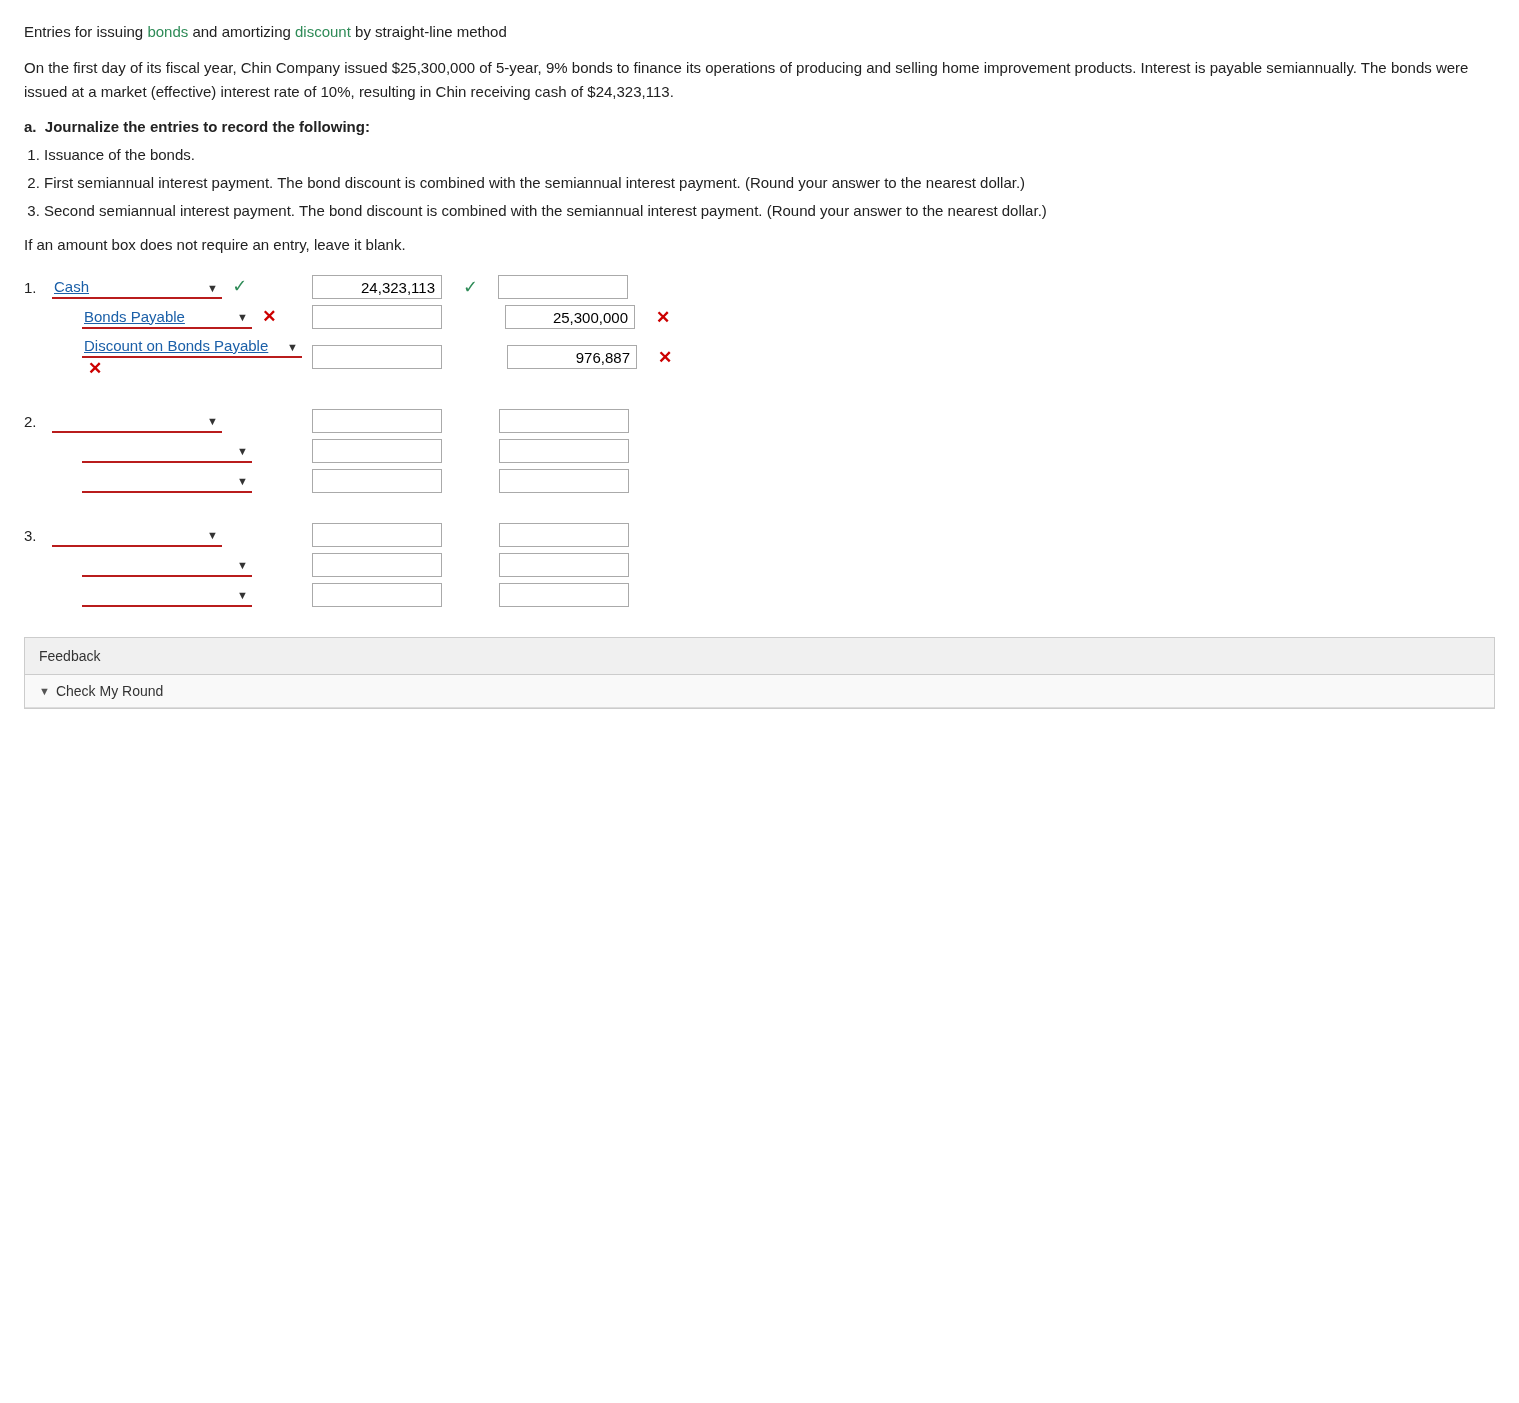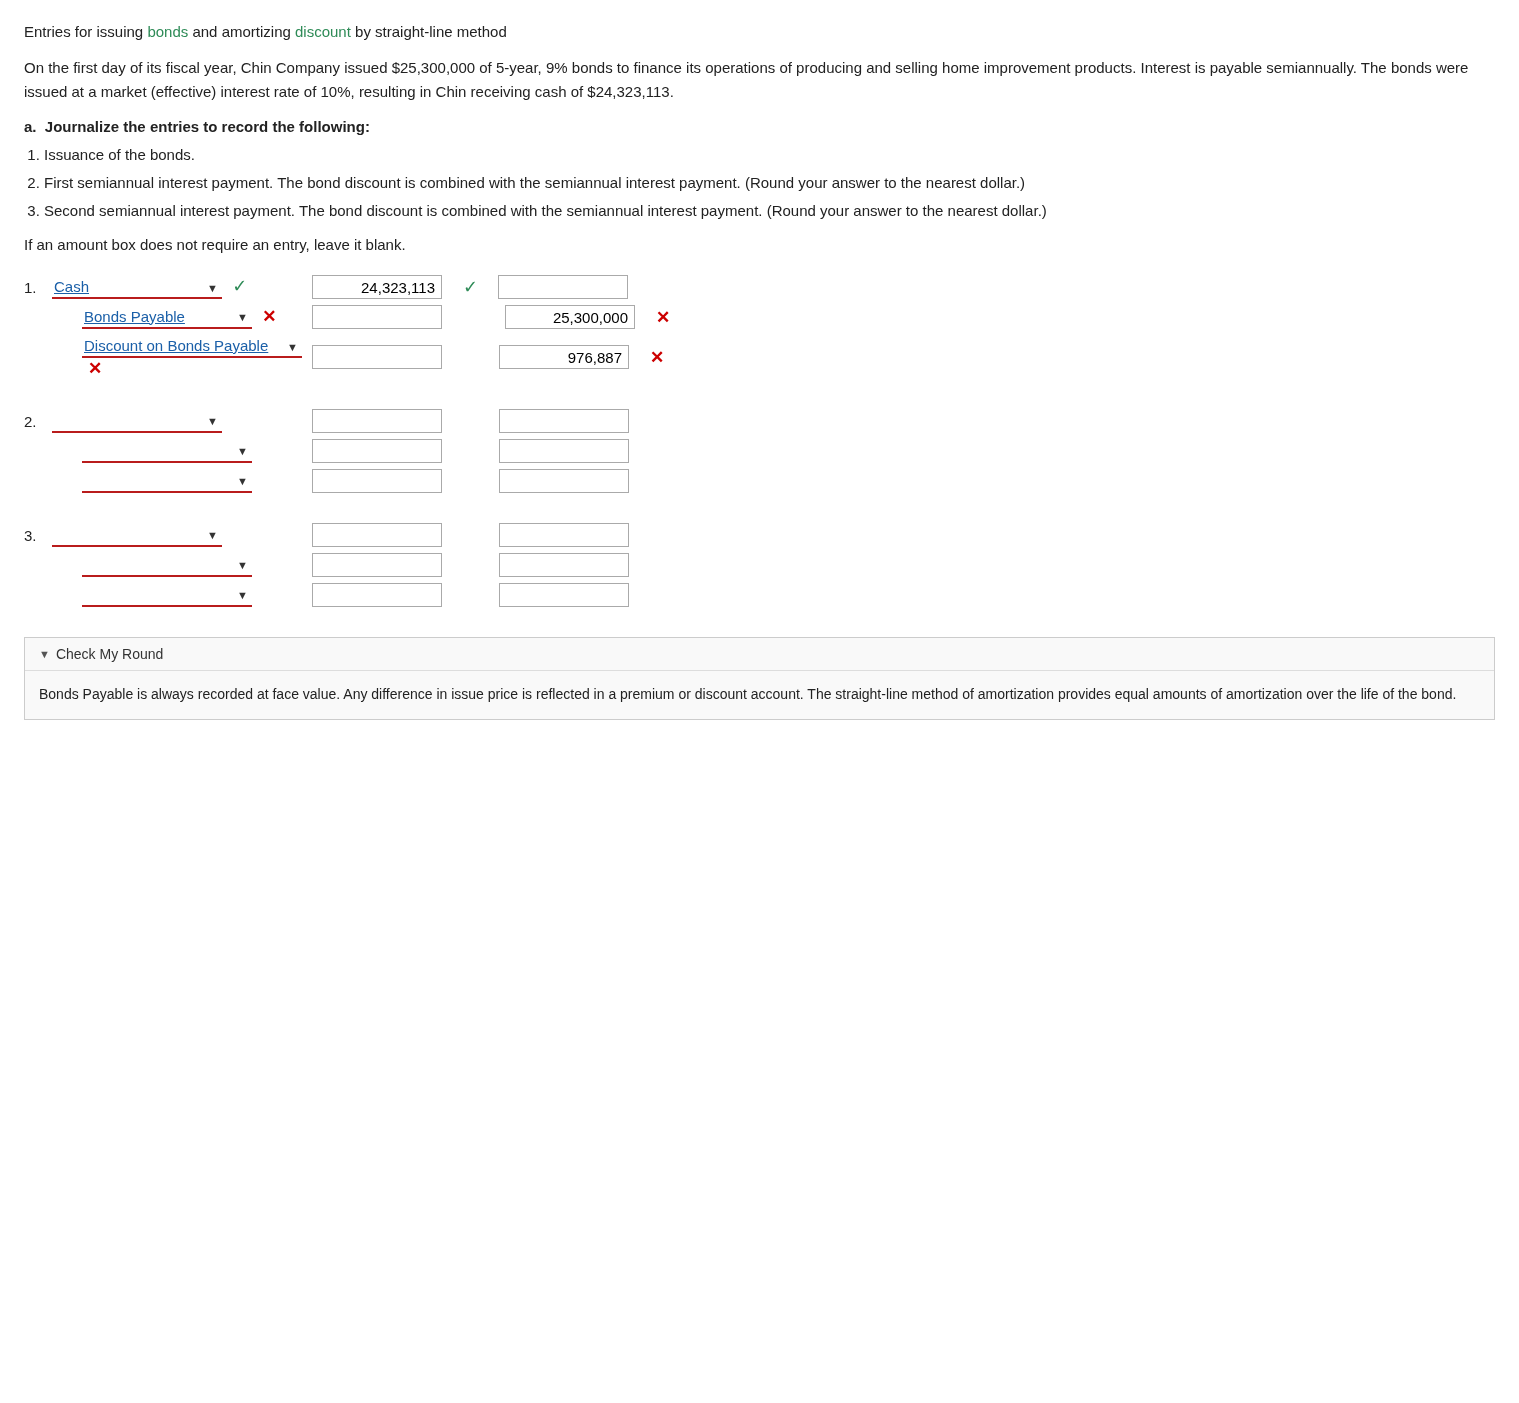--- a/index.html
+++ b/index.html
@@ -204,21 +204,21 @@
           <option>Discount on Bonds Payable</option>
         </select>
         <span class="account-select-arrow">▼</span>
       </div>
       <span class="x-mark">✕</span>
     </div>
     <div class="debit-col">
       <input class="amount-input" type="text" value="" style="">
     </div>
     <span style="width:28px; display:inline-block;"></span>
-    <div class="credit-col" style="margin-left:14px;">
+    <div class="credit-col" style="margin-left:22px;">
       <input class="amount-input" type="text" value="976,887" style="">
     </div>
     <span class="x-mark">✕</span>
   </div>
 </div>
 
 <div class="entry-block" style="margin-top:20px;">
   <div class="entry-layout">
     <div class="num-label">2.</div>
     <div class="account-col">
@@ -326,18 +326,18 @@
       <input class="amount-input" type="text" value="" style="">
     </div>
     <span style="width:28px; display:inline-block;"></span>
     <div class="credit-col" style="margin-left:14px;">
       <input class="amount-input" type="text" value="" style="">
     </div>
   </div>
 </div>
 
 <div class="feedback-box">
+  <div class="feedback-header">Feedback</div>
   <div class="check-my-work">
     <span class="check-my-work-triangle">▼</span>
     <span>Check My Round</span>
   </div>
-  <div class="feedback-content">Bonds Payable is always recorded at face value. Any difference in issue price is reflected in a premium or discount account. The straight-line method of amortization provides equal amounts of amortization over the life of the bond.</div>
 </div>
 
 </body></html>

